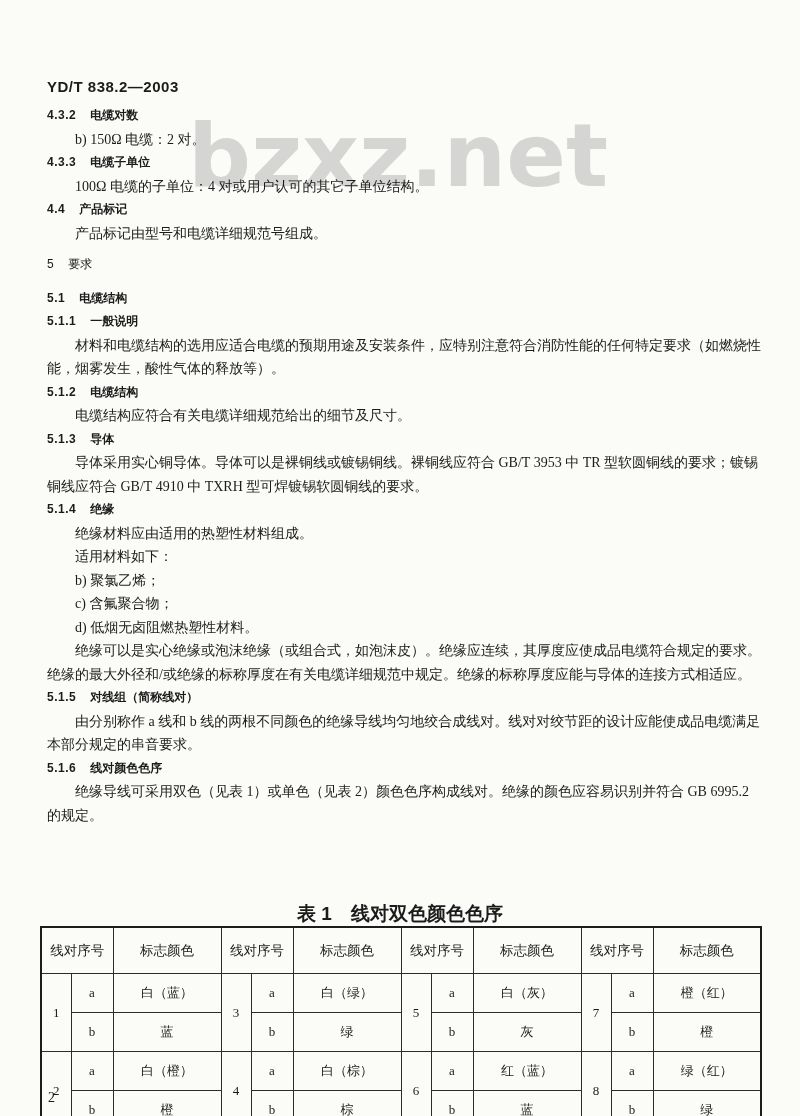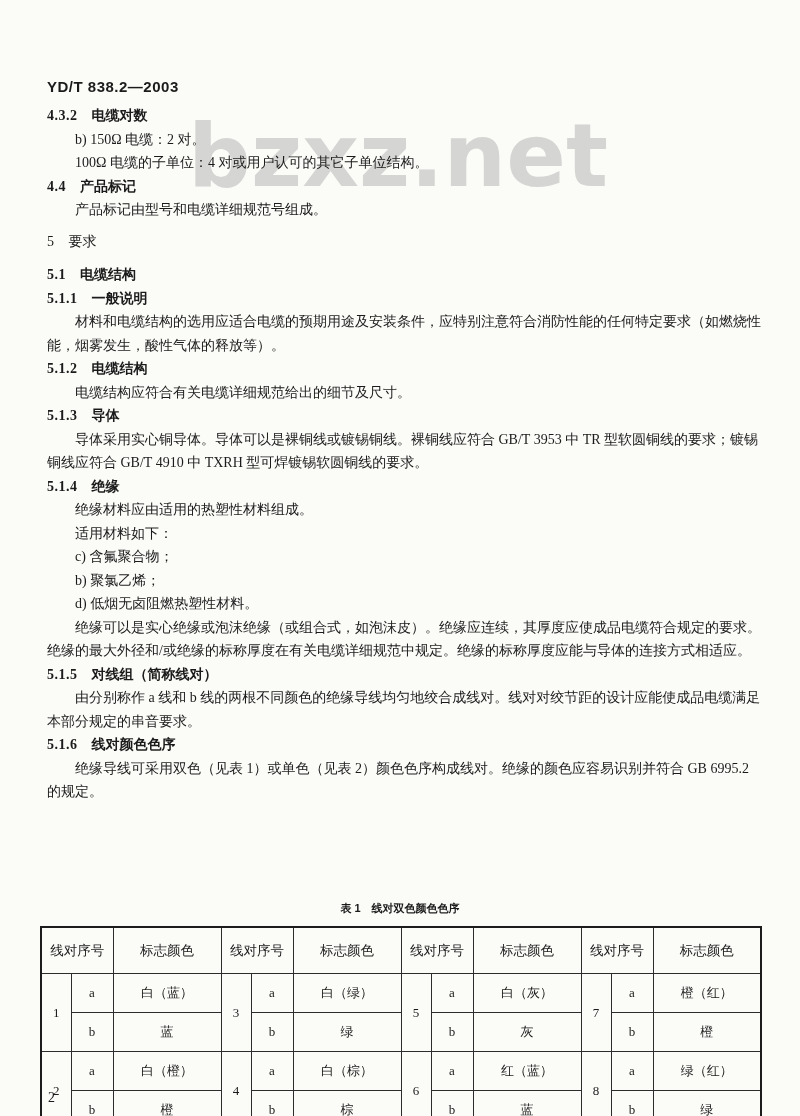--- a/index.html
+++ b/index.html
@@ -18,32 +18,32 @@
   .doc-header {
     position:absolute; left:47px; top:78px; z-index:1;
     font-family:"Liberation Sans","DejaVu Sans",sans-serif;
     font-weight:bold; font-size:15px; letter-spacing:0.5px;
   }
   .content {
     position:absolute; left:47px; top:104px; width:714px; z-index:1;
     font-size:14px; line-height:23.5px;
   }
   .h {
-    font-family:Liberation Serif, serif;
-    font-weight:bold; font-size:14px;
+    font-family:Liberation Sans, sans-serif;
+    font-weight:bold; font-size:12px;
   }
   .h .hnum { margin-right:14px; letter-spacing:0.5px; }
   .h.major { margin-top:8px; margin-bottom:10px; font-weight:normal; }
   .p { text-indent:2em; }
   .li { padding-left:2em; }
   .note { font-size:12px; line-height:20px; padding-left:2em; margin:2px 0 3px 0; }
   .table-caption {
     position:absolute; top:901px; left:0; width:100%; z-index:1;
     text-align:center; font-family:"Liberation Sans","DejaVu Sans",sans-serif;
-    font-weight:bold; font-size:11px;
+    font-weight:bold; font-size:19px;
   }
   table.colortable {
     position:absolute; left:40px; top:926px; width:720px; z-index:1;
     border-collapse:collapse; table-layout:fixed;
     font-size:13px; border:2px solid #1c1c1c;
   }
   table.colortable th, table.colortable td {
     border:1px solid #2c2c2c; text-align:center; vertical-align:middle;
     padding:4px; font-weight:normal; overflow:hidden; white-space:nowrap;
   }
@@ -55,36 +55,37 @@
 </style>
 </head>
 <body>
 
 <div class="page">
   <div class="watermark">bzxz.net</div>
   <div class="doc-header">YD/T 838.2—2003</div>
   <div class="content" id="content">
       <div class="h"><span class="hnum">4.3.2</span><span class="htitle">电缆对数</span></div>
       <div class="li">b) 150Ω 电缆：2 对。</div>
+      <div class="h"><span class="hnum">4.3.3</span><span class="htitle">电缆子单位</span></div>
       <div class="p">100Ω 电缆的子单位：4 对或用户认可的其它子单位结构。</div>
       <div class="h"><span class="hnum">4.4</span><span class="htitle">产品标记</span></div>
       <div class="p">产品标记由型号和电缆详细规范号组成。</div>
       <div class="h major"><span class="hnum">5</span><span class="htitle">要求</span></div>
       <div class="h"><span class="hnum">5.1</span><span class="htitle">电缆结构</span></div>
       <div class="h"><span class="hnum">5.1.1</span><span class="htitle">一般说明</span></div>
       <div class="p">材料和电缆结构的选用应适合电缆的预期用途及安装条件，应特别注意符合消防性能的任何特定要求（如燃烧性能，烟雾发生，酸性气体的释放等）。</div>
       <div class="h"><span class="hnum">5.1.2</span><span class="htitle">电缆结构</span></div>
       <div class="p">电缆结构应符合有关电缆详细规范给出的细节及尺寸。</div>
       <div class="h"><span class="hnum">5.1.3</span><span class="htitle">导体</span></div>
       <div class="p">导体采用实心铜导体。导体可以是裸铜线或镀锡铜线。裸铜线应符合 GB/T 3953 中 TR 型软圆铜线的要求；镀锡铜线应符合 GB/T 4910 中 TXRH 型可焊镀锡软圆铜线的要求。</div>
       <div class="h"><span class="hnum">5.1.4</span><span class="htitle">绝缘</span></div>
       <div class="p">绝缘材料应由适用的热塑性材料组成。</div>
       <div class="p">适用材料如下：</div>
+      <div class="li">b) 聚氯乙烯；</div>
       <div class="li">c) 含氟聚合物；</div>
-      <div class="li">b) 聚氯乙烯；</div>
       <div class="li">d) 低烟无卤阻燃热塑性材料。</div>
       <div class="p">绝缘可以是实心绝缘或泡沫绝缘（或组合式，如泡沫皮）。绝缘应连续，其厚度应使成品电缆符合规定的要求。绝缘的最大外径和/或绝缘的标称厚度在有关电缆详细规范中规定。绝缘的标称厚度应能与导体的连接方式相适应。</div>
       <div class="h"><span class="hnum">5.1.5</span><span class="htitle">对线组（简称线对）</span></div>
       <div class="p">由分别称作 a 线和 b 线的两根不同颜色的绝缘导线均匀地绞合成线对。线对对绞节距的设计应能使成品电缆满足本部分规定的串音要求。</div>
       <div class="h"><span class="hnum">5.1.6</span><span class="htitle">线对颜色色序</span></div>
       <div class="p">绝缘导线可采用双色（见表 1）或单色（见表 2）颜色色序构成线对。绝缘的颜色应容易识别并符合 GB 6995.2 的规定。</div>
     </div>
   <div class="table-caption">表 1　线对双色颜色色序</div>
   <table class="colortable" id="color-table">
       <colgroup>

